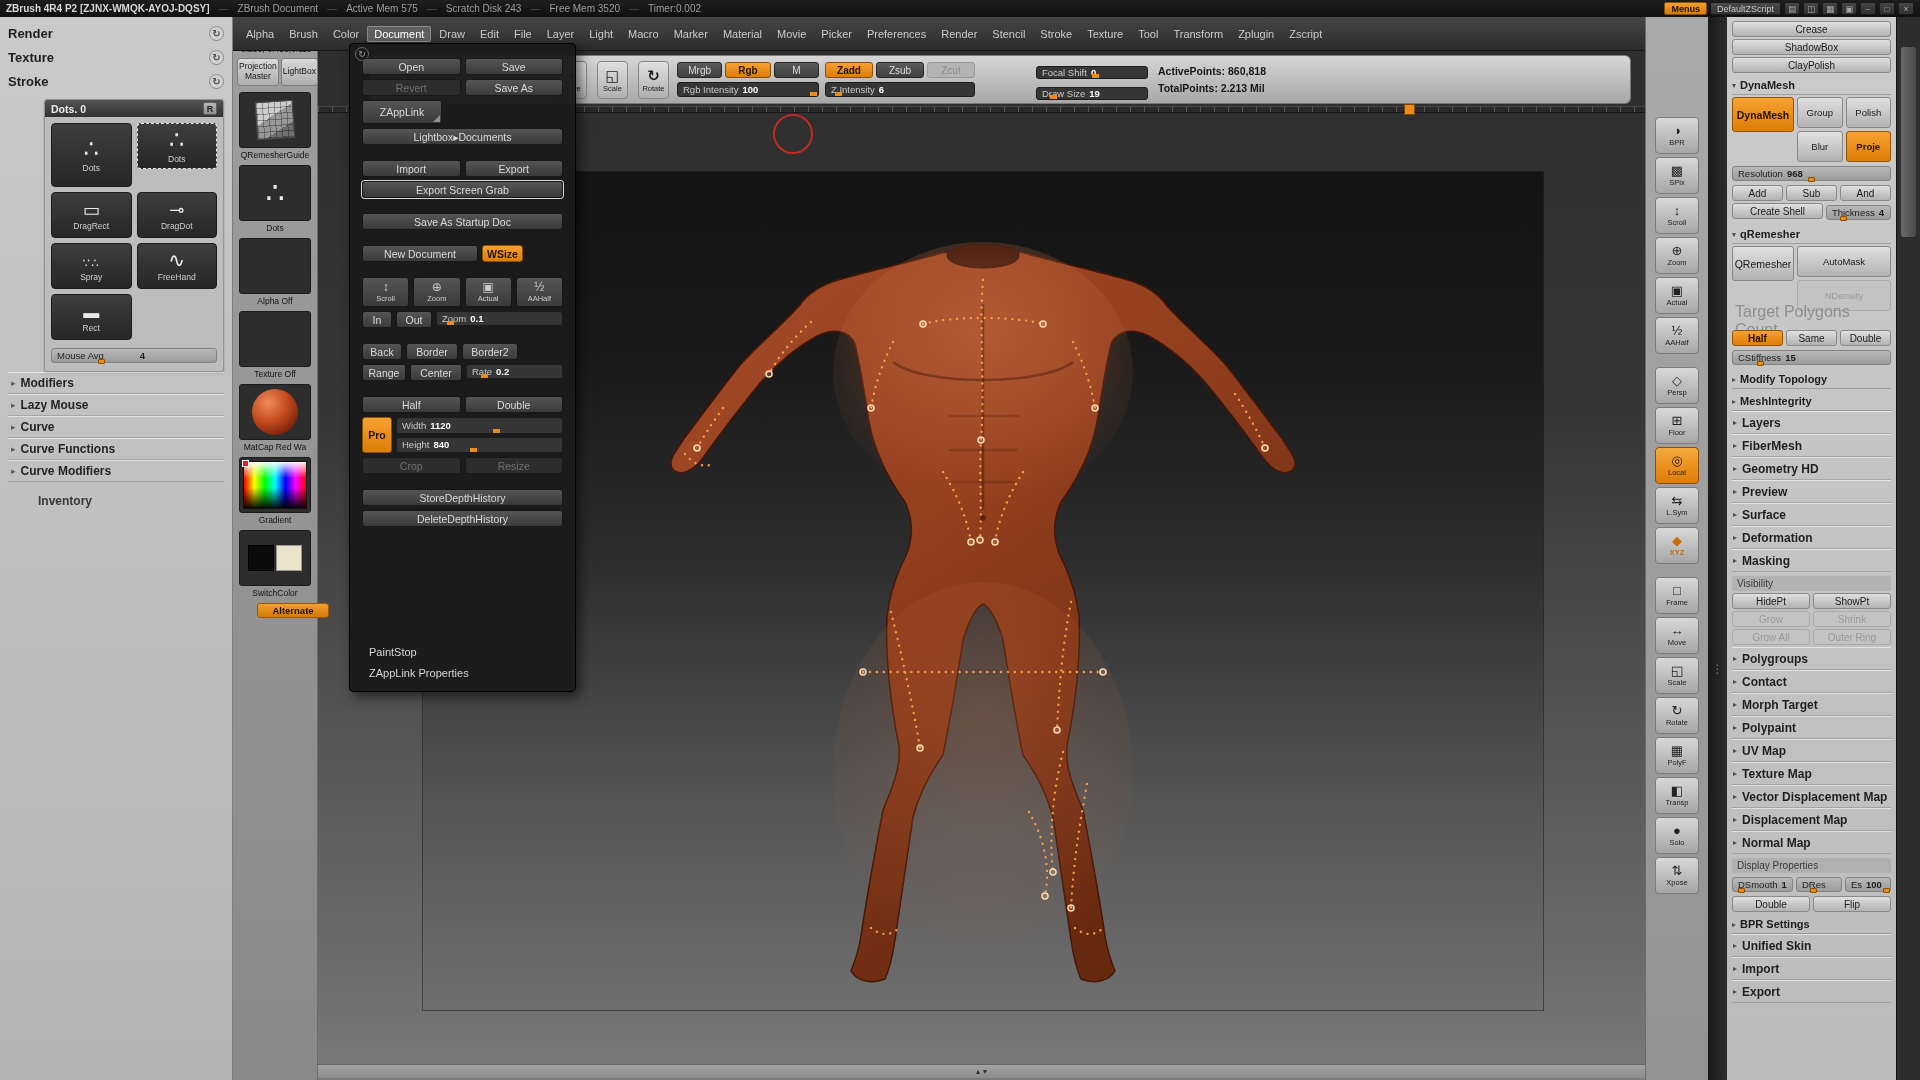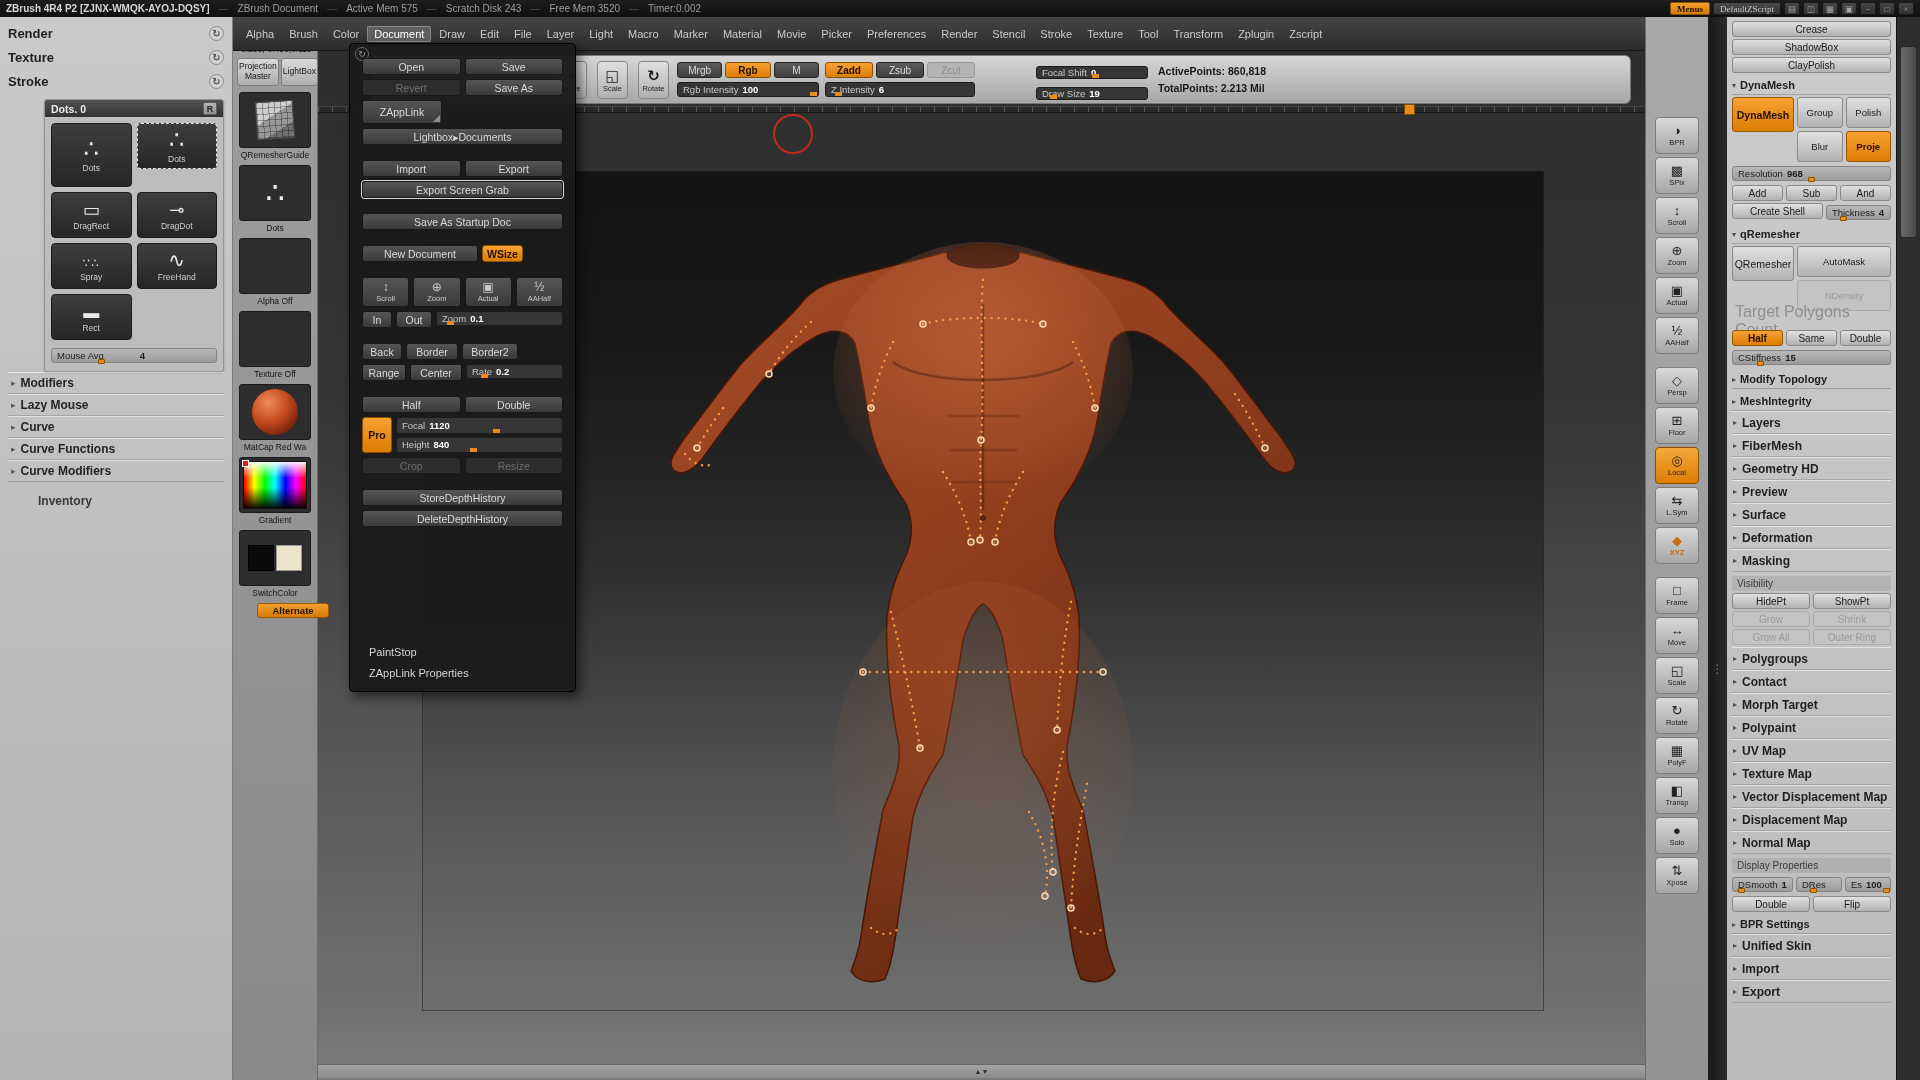--- a/index.html
+++ b/index.html
@@ -6,21 +6,21 @@
   body{width:1920px;height:1080px;overflow:hidden;font-family:"Liberation Sans","DejaVu Sans",sans-serif;-webkit-font-smoothing:antialiased;}
   #app{position:relative;width:1920px;height:1080px;background:#2e2e2e;overflow:hidden;}
   #app *{box-sizing:border-box;}
 
   
   .titlebar{position:absolute;left:0;top:0;width:1920px;height:17px;background:linear-gradient(#1d1d1d,#101010);display:flex;align-items:center;padding:0 6px;color:#b5b5b5;font-size:10px;white-space:nowrap;z-index:20;}
   .tb-segs{display:flex;align-items:center;}
   .tb-seg{color:#9d9d9d;}
   .tb-seg:first-child{color:#d8d8d8;font-weight:bold;}
   .tb-seg+.tb-seg::before{content:"—";margin:0 9px;color:#4d4d4d;}
-  .tb-right{margin-left:auto;display:flex;align-items:flex-start;gap:3px;font-family:Liberation Serif, serif;}
+  .tb-right{margin-left:auto;display:flex;align-items:flex-start;gap:3px;}
   .tb-btn{height:13px;padding:0 6px;display:flex;align-items:center;background:linear-gradient(#4a4a4a,#343434);border:1px solid #1a1a1a;border-radius:2px;font-size:9px;color:#c9c9c9;}
   .tb-btn.orange{background:linear-gradient(#f2a030,#d47a08);border-color:#8a5200;color:#241200;font-weight:bold;}
   .tb-ic{width:16px;height:13px;display:flex;align-items:center;justify-content:center;background:linear-gradient(#454545,#303030);border:1px solid #1a1a1a;border-radius:2px;font-size:8.5px;color:#a8a8a8;}
 
   
   .menubar{position:absolute;left:233px;top:17px;right:275px;height:34px;background:linear-gradient(#454545,#2c2c2c);border-bottom:1px solid #161616;display:flex;align-items:center;padding:0 6px;gap:1px;font-size:11px;color:#cbcbcb;z-index:6;}
   .mb-item{padding:2px 7px;border-radius:2px;}
   .mb-item.active{background:#5f5f5f;color:#fff;box-shadow:inset 0 0 0 1px #8a8a8a;}
 
   
@@ -562,21 +562,21 @@
         </div>
       </div>
       <div class="dm-row gap">
         <div class="dm-btn ">Half</div>
         <div class="dm-btn ">Double</div>
       </div>
       <div class="dm-row pro">
         <div class="dm-btn orange pro">Pro</div>
         <div class="dm-col">
           <div class="sld">
-            <div class="lab">Focal</div>
+            <div class="lab">Width</div>
             <div class="v">1120</div>
             <div class="notch" style="left: 58%;"></div>
           </div>
           <div class="sld">
             <div class="lab">Height</div>
             <div class="v">840</div>
             <div class="notch" style="left: 44%;"></div>
           </div>
         </div>
       </div>

